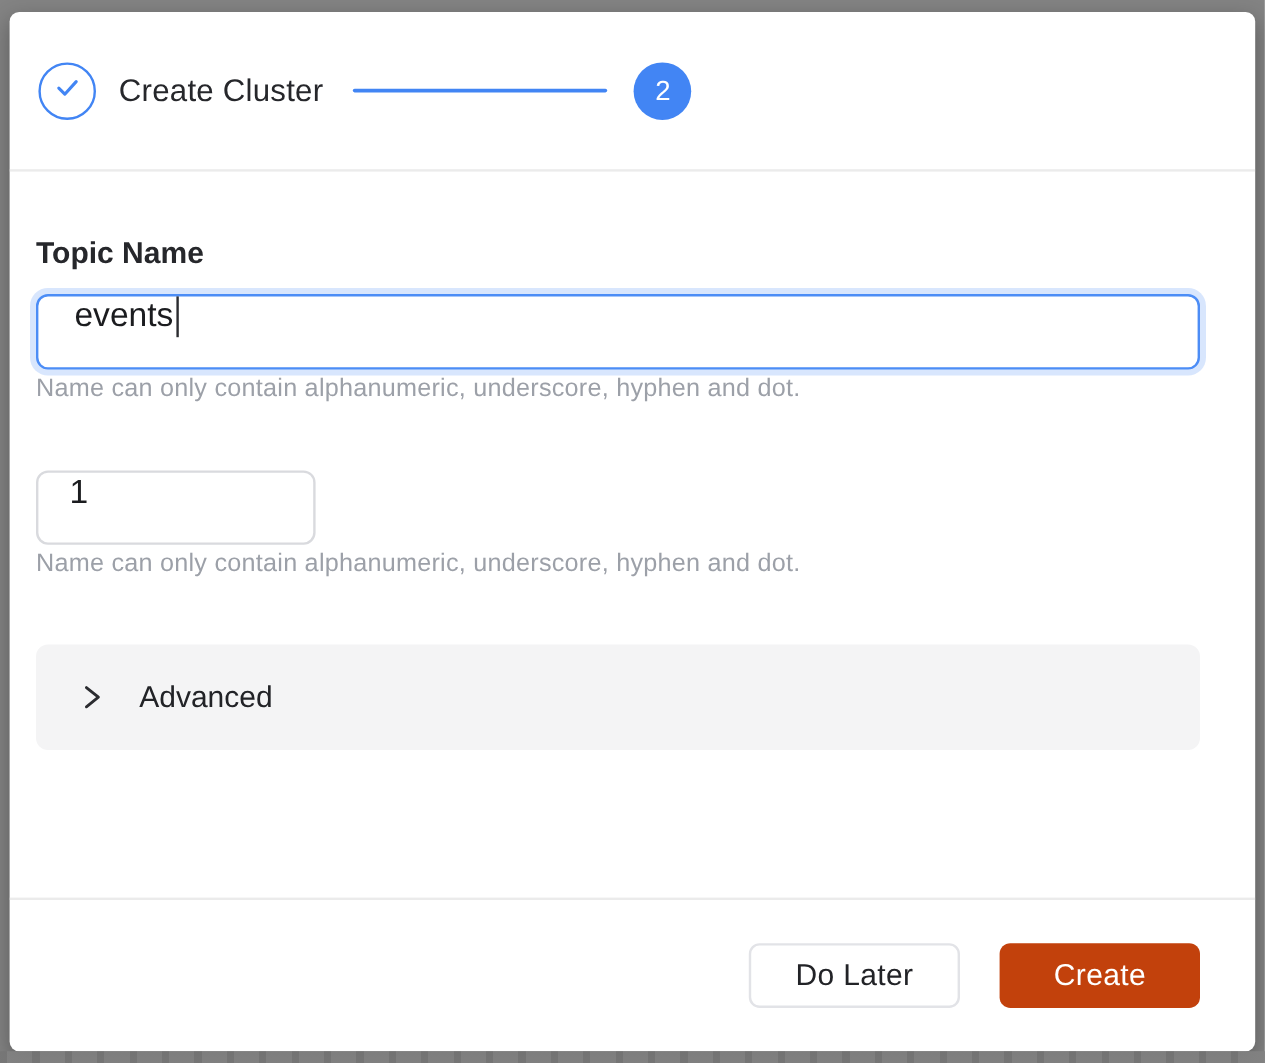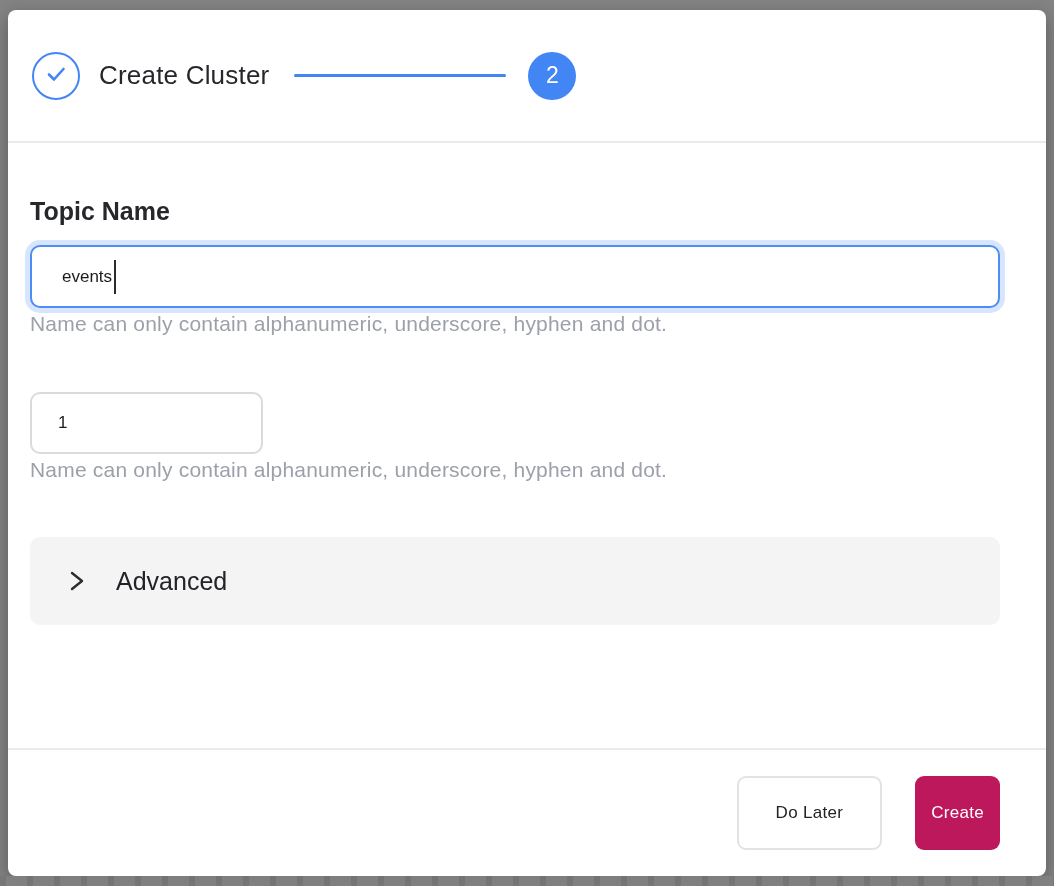--- a/index.html
+++ b/index.html
@@ -51,24 +51,24 @@
     margin: 0 22px 0 25px;
   }
 
   
   .modal-body { flex: 1 1 auto; padding: 54px 46px 0 22px; }
   .field-label {
     font-size: 25px; font-weight: 600; color: #26272b;
     margin-bottom: 19px;
   }
   .text-input {
-    display: flex; align-items: center;
+    display: flex; 
     height: 63px; border-radius: 10px;
     background: #ffffff;
-    font-size: 17px; color: #1b1c1f;
+    font-size: 28px; color: #1b1c1f;
     border: 2px solid #d9dade;
   }
   .text-input.focused {
     border-color: #4c8df6;
     box-shadow: 0 0 0 5px rgba(76,141,246,.22);
   }
   .input-wide { width: 100%; padding-left: 30px; }
   .input-small { width: 233px; height: 62px; padding-left: 26px; }
   .caret {
     width: 2px; height: 34px; background: #2b2c30; margin-left: 2px;
@@ -91,34 +91,34 @@
   .advanced-label { margin-left: 27px; font-size: 25px; color: #222327; }
 
   
   .modal-footer {
     flex: 0 0 auto; height: 128px;
     border-top: 2px solid #ebebeb;
     display: flex; align-items: center; justify-content: flex-end;
     padding-right: 46px;
   }
   .btn {
-    height: 74px; border-radius: 9px;
+    height: 54px; border-radius: 9px;
     display: flex; align-items: center; justify-content: center;
-    font-size: 17px; letter-spacing: .3px;
+    font-size: 25px; letter-spacing: .3px;
     cursor: pointer; border: none;
     font-family: "Liberation Sans", "DejaVu Sans", sans-serif;
   }
   .btn-secondary {
     background: #ffffff; color: #222327;
     border: 2px solid #e2e3e7;
     padding: 0 37px;
   }
   .btn-primary {
-    background: #be185d; color: #ffffff;
-    padding: 0 16px;
+    background: #c2410c; color: #ffffff;
+    padding: 0 45px;
     margin-left: 33px;
   }
 </style>
 </head>
 <body>
 
 <div class="modal">
 
   <div class="modal-header">
     <div class="step">

